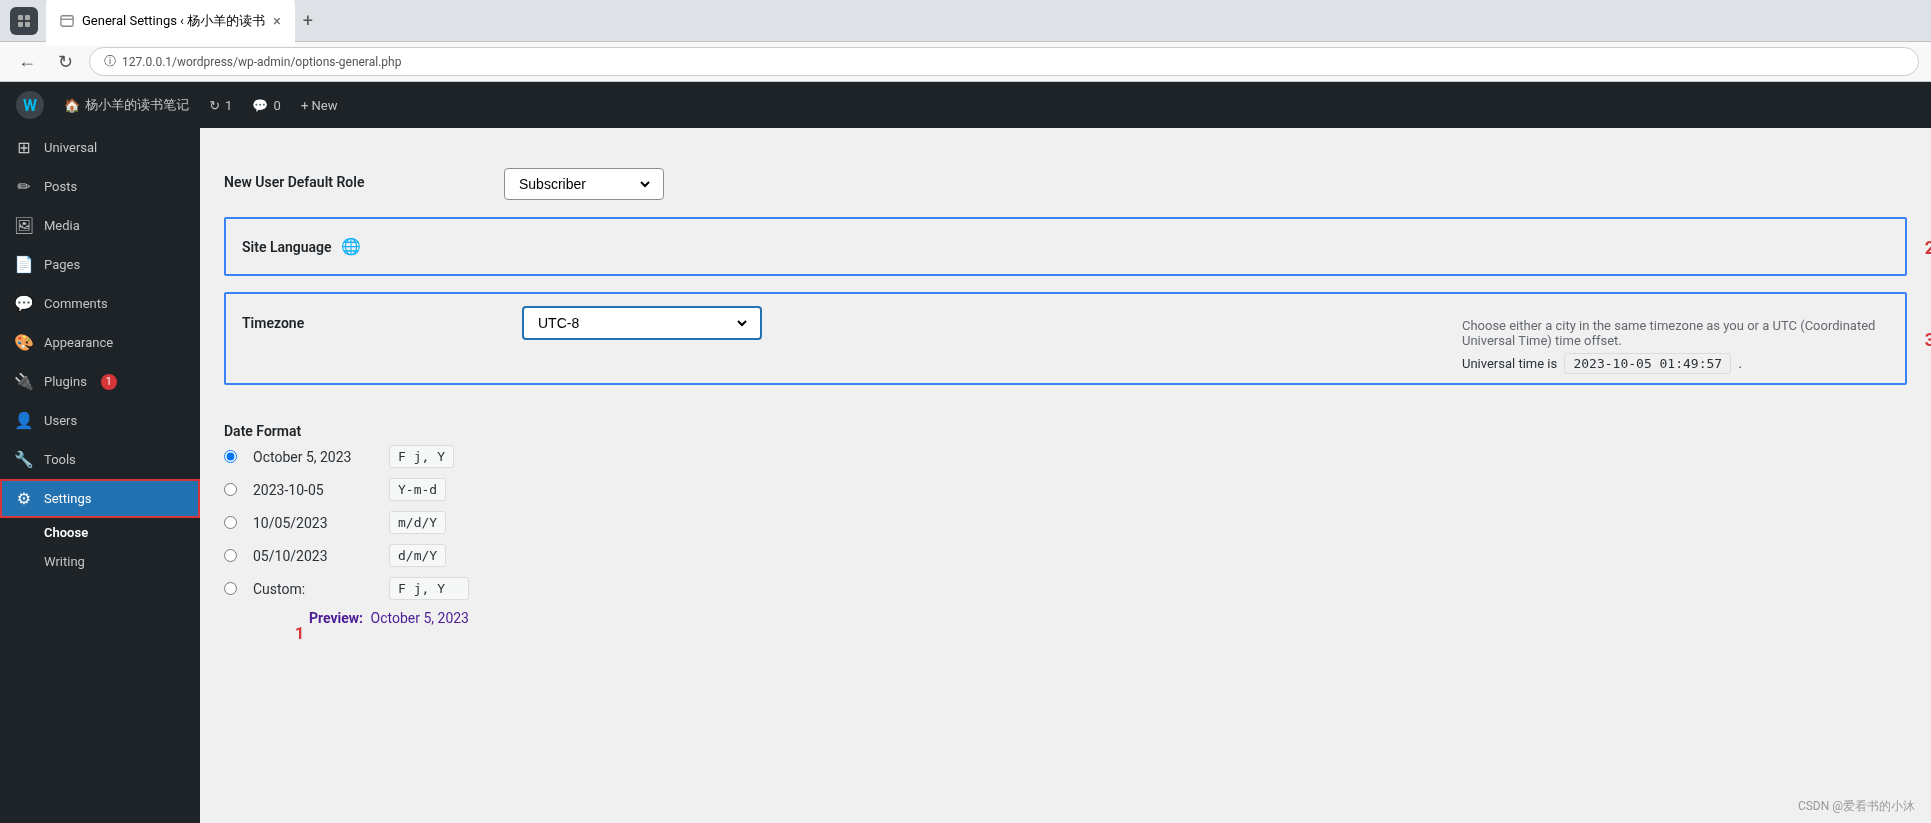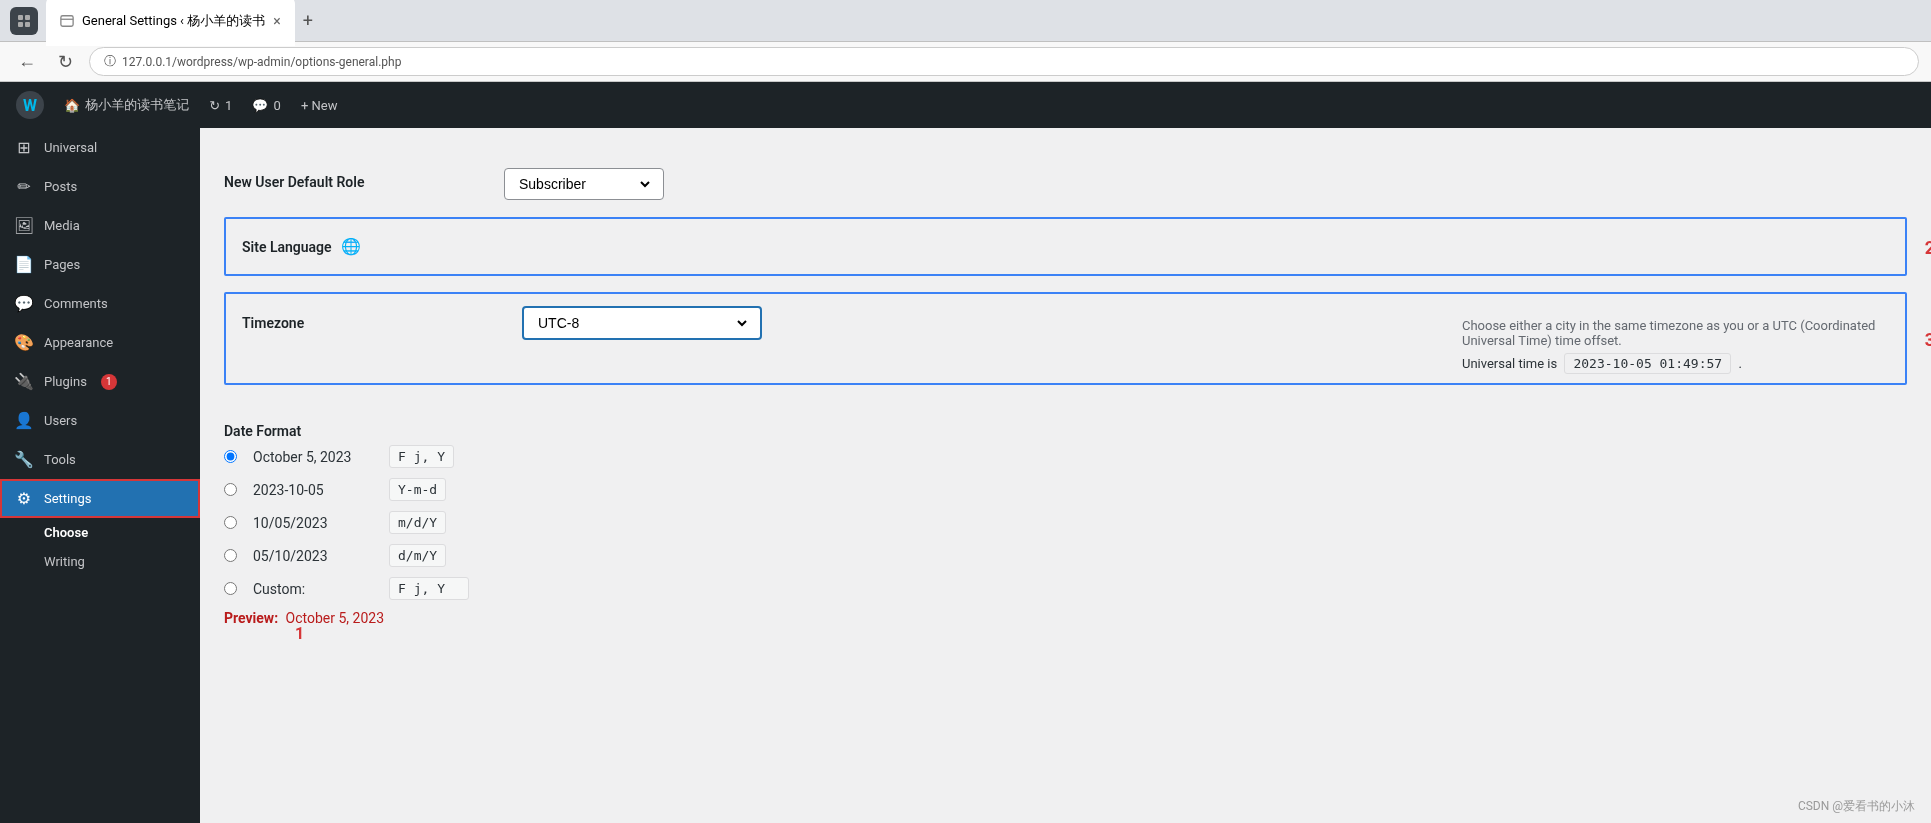--- a/index.html
+++ b/index.html
@@ -195,21 +195,21 @@
     .utc-time {
       background: #f0f0f1;
       border: 1px solid #dcdcde;
       padding: 2px 8px;
       font-family: monospace;
       font-size: 13px;
       border-radius: 3px;
     }
 
     .help-text { font-size: 13px; color: #646970; margin-top: 6px; }
-    .preview-text { font-size: 14px; color: #b91c1c; margin-top: 8px; }
+    .preview-text { font-size: 14px; color: #4c1d95; margin-top: 8px; text-align: right; }
 
     
     .timezone-select {
       border: 2px solid #2271b1 !important;
     }
 
     
     .watermark {
       position: fixed;
       bottom: 8px;

